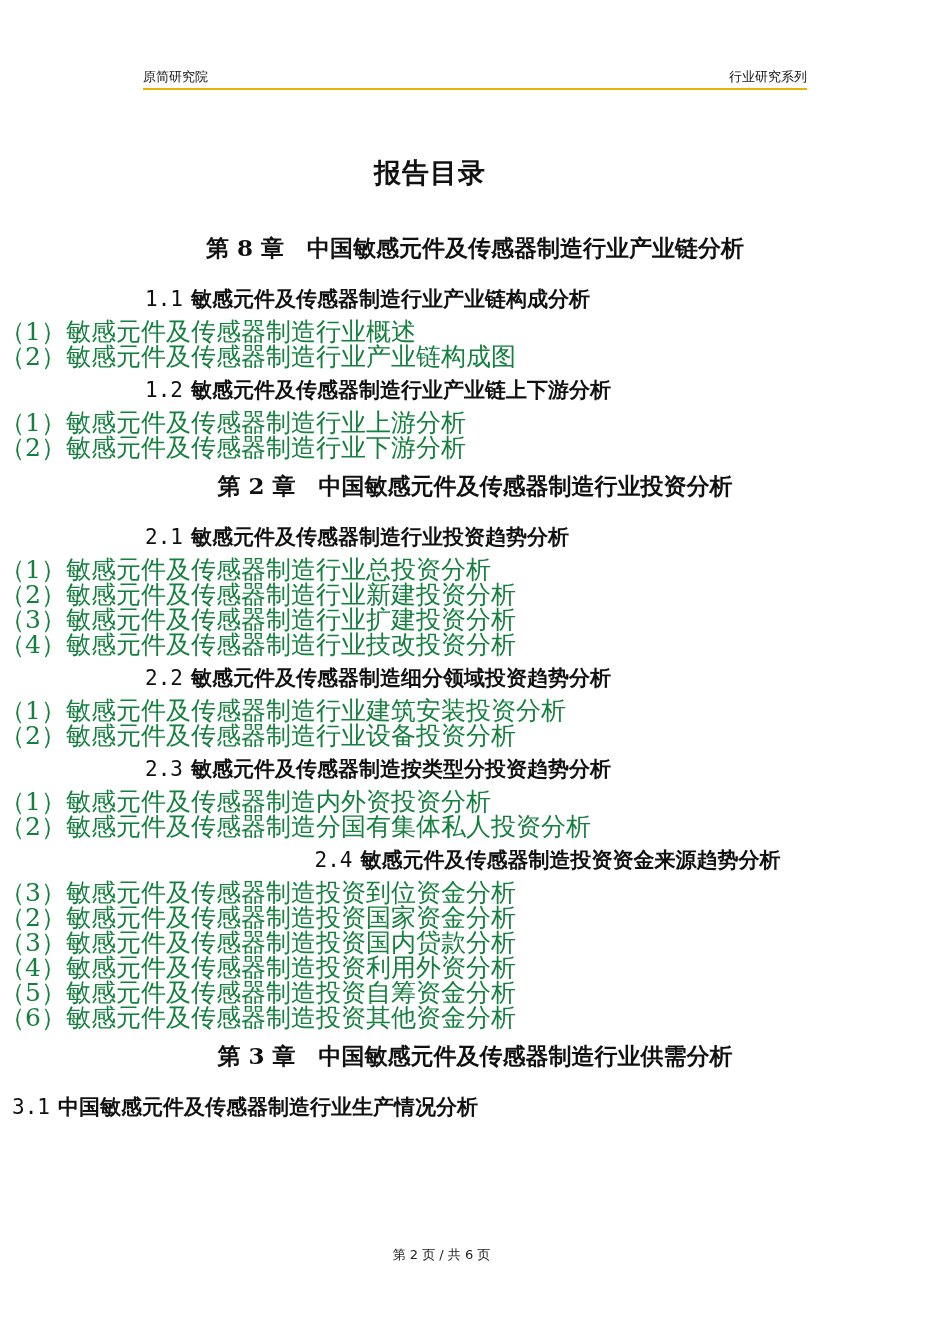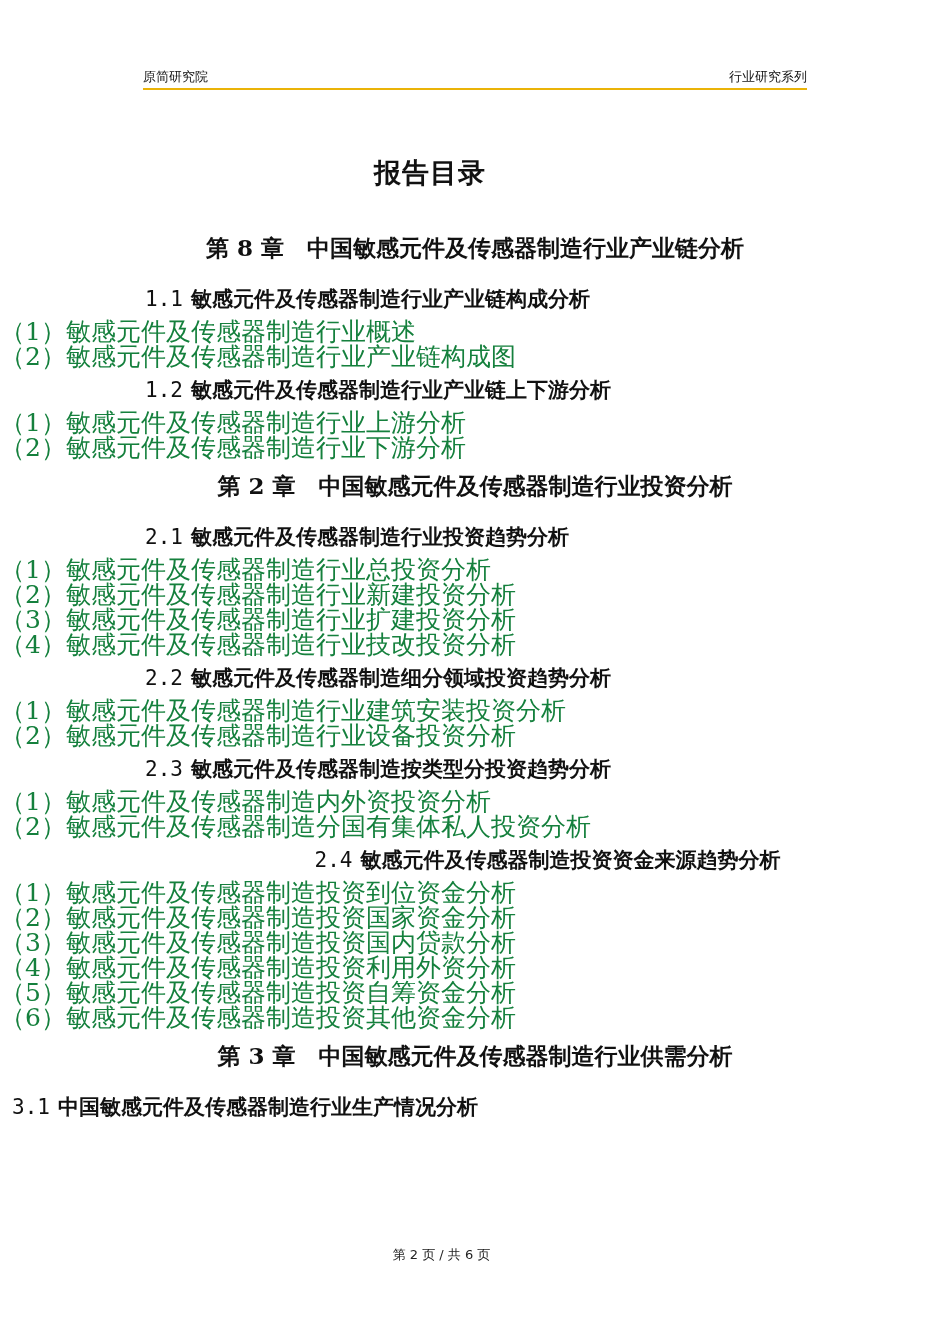--- a/index.html
+++ b/index.html
@@ -44,21 +44,21 @@
     <div class="item"><span>（2）敏感元件及传感器制造行业新建投资分析</span></div>
     <div class="item"><span>（3）敏感元件及传感器制造行业扩建投资分析</span></div>
     <div class="item"><span>（4）敏感元件及传感器制造行业技改投资分析</span></div>
     <div class="section" style="margin-top: 4px; margin-bottom: 5px;"><span class="num">2.2</span><span>敏感元件及传感器制造细分领域投资趋势分析</span></div>
     <div class="item"><span>（1）敏感元件及传感器制造行业建筑安装投资分析</span></div>
     <div class="item"><span>（2）敏感元件及传感器制造行业设备投资分析</span></div>
     <div class="section" style="margin-top: 4px; margin-bottom: 5px;"><span class="num">2.3</span><span>敏感元件及传感器制造按类型分投资趋势分析</span></div>
     <div class="item"><span>（1）敏感元件及传感器制造内外资投资分析</span></div>
     <div class="item"><span>（2）敏感元件及传感器制造分国有集体私人投资分析</span></div>
     <div class="section" style="margin-top: 4px; margin-bottom: 5px; text-align: center;"><span class="num">2.4</span><span>敏感元件及传感器制造投资资金来源趋势分析</span></div>
-    <div class="item"><span>（1）敏感元件及传感器制造投资到位资金分析</span></div>
+    <div class="item"><span>（3）敏感元件及传感器制造投资到位资金分析</span></div>
     <div class="item"><span>（2）敏感元件及传感器制造投资国家资金分析</span></div>
     <div class="item"><span>（3）敏感元件及传感器制造投资国内贷款分析</span></div>
     <div class="item"><span>（4）敏感元件及传感器制造投资利用外资分析</span></div>
     <div class="item"><span>（5）敏感元件及传感器制造投资自筹资金分析</span></div>
     <div class="item"><span>（6）敏感元件及传感器制造投资其他资金分析</span></div>
     <div class="chapter" style="margin-top: 8px; margin-bottom: 16px;"><span>第 3 章　中国敏感元件及传感器制造行业供需分析</span></div>
     <div class="section" style="margin-top: 4px; margin-bottom: 5px; padding-left: 12px;"><span class="num">3.1</span><span>中国敏感元件及传感器制造行业生产情况分析</span></div>
   </div>
 
 <div class="footer">第 2 页 / 共 6 页</div>

